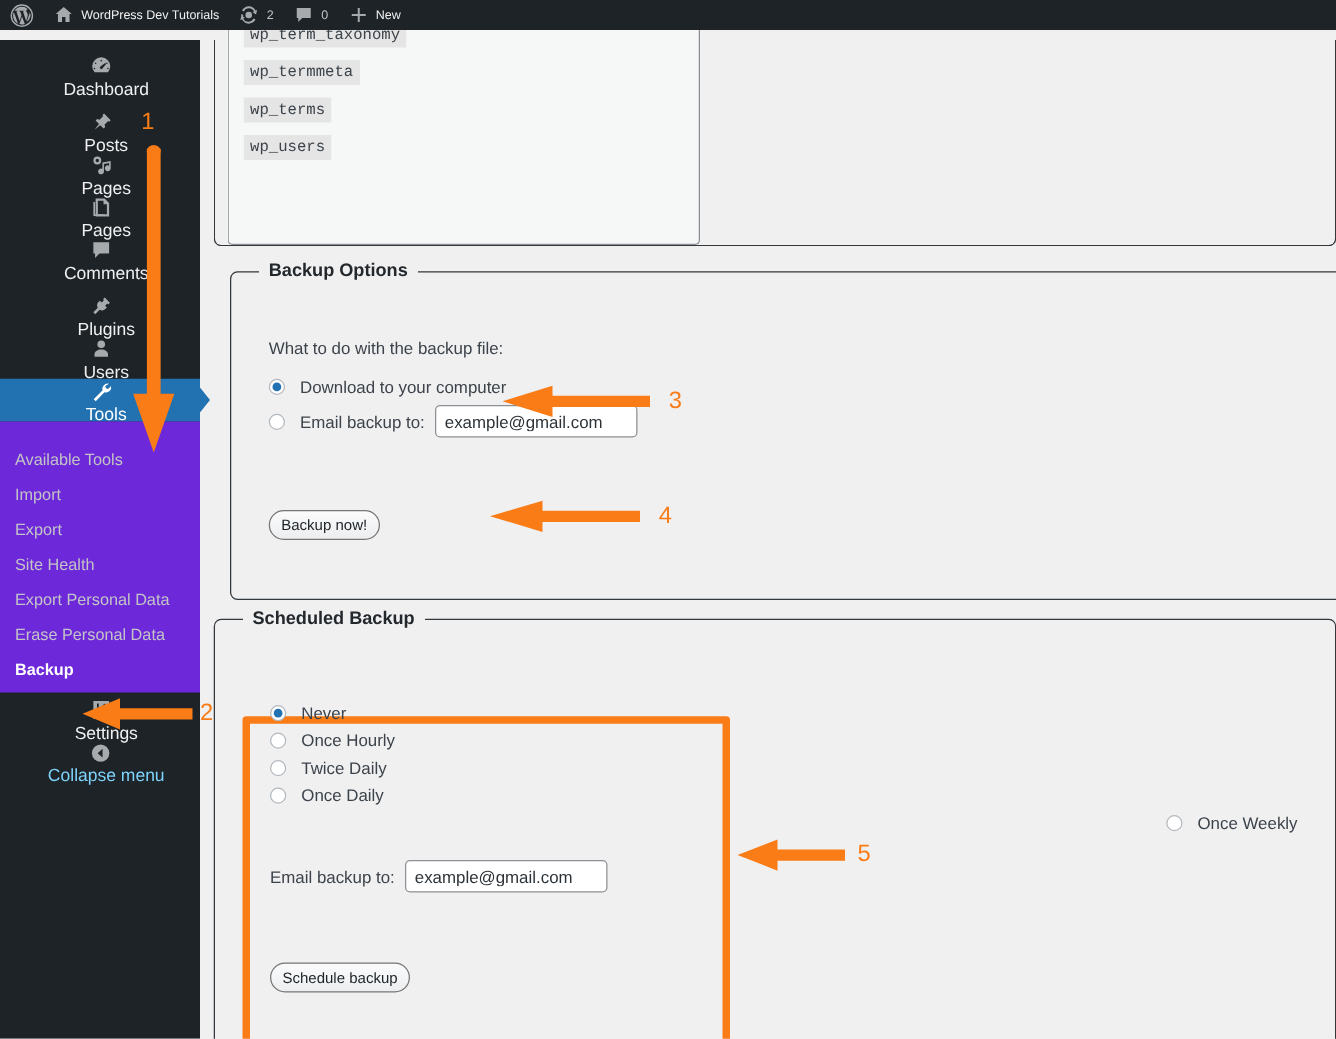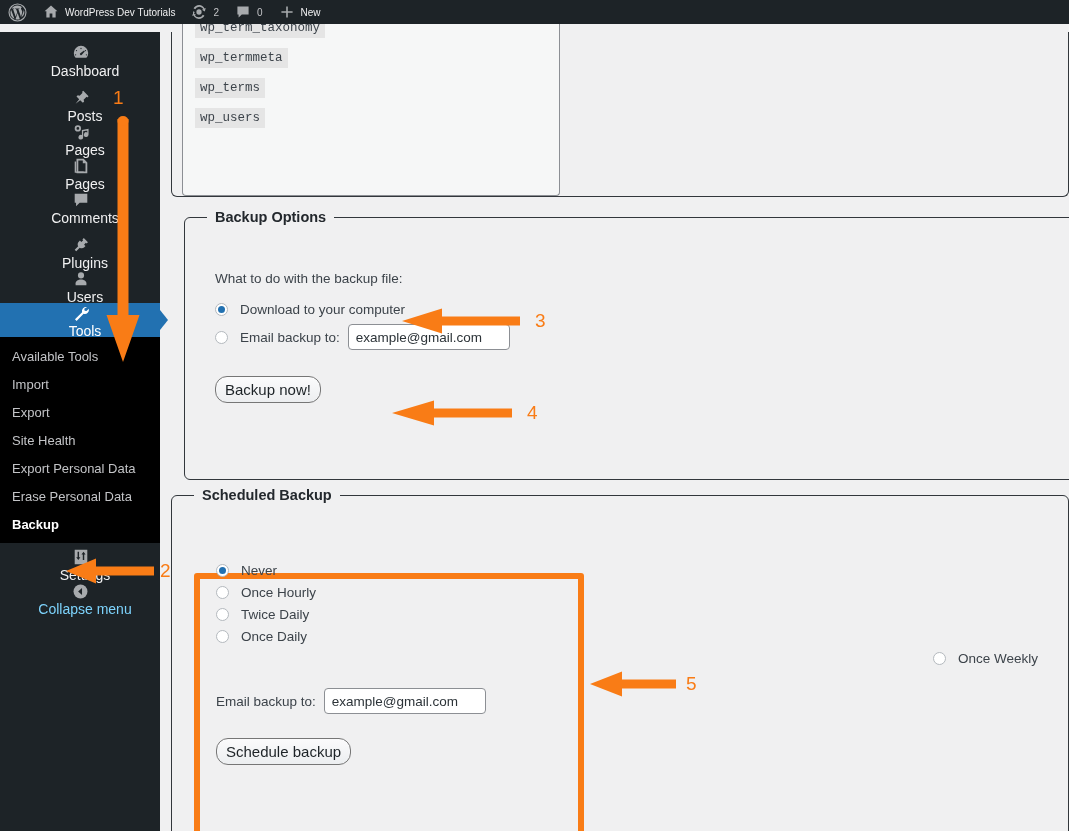--- a/index.html
+++ b/index.html
@@ -47,21 +47,21 @@
   .menu-sep { height: 11px; }
   .menu-row.current {
     background: #2271b1; color: #fff;
   }
   .menu-row.current .mi svg { fill: #fff; }
   .menu-row.current::after {
     content: ""; position: absolute; right: -8px; top: 7px;
     border-style: solid; border-width: 10px 0 10px 8px;
     border-color: transparent transparent transparent #2271b1;
   }
-  .submenu { background: #000000; padding: 5px 0 5px 0; }
+  .submenu { background: #6d28d9; padding: 16px 0 5px 0; }
   .submenu-row {
     display: flex; align-items: center;
     height: 28px; padding-left: 12px;
     color: #c3c4c7; font-size: 13px; white-space: nowrap;
   }
   .submenu-row.active { color: #fff; font-weight: 600; }
   .collapse-row { color: #7dd3fc; }
   .collapse-row .mi svg { fill: #a7aaad; }
 
   
@@ -132,25 +132,25 @@
     background: #2271b1; display: block;
   }
   .txt-input {
     border: 1px solid #8c8f94; border-radius: 4px;
     background: #fff; color: #2c3338;
     font-family: "Liberation Sans", sans-serif; font-size: 13.5px;
     padding: 4px 7px; height: 26px; width: 162px;
     outline: none;
   }
   .btn {
-    font-family: "Liberation Sans", sans-serif; font-size: 15px;
+    font-family: "Liberation Sans", sans-serif; font-size: 12px;
     color: #1d2327;
     background: linear-gradient(#fbfbfc, #eceef0);
     border: 1px solid #767676; border-radius: 12px;
-    padding: 4px 9px; cursor: pointer;
+    padding: 4px 9px; cursor: pointer; margin-top: 32px;
   }
   .lbl-inline { margin-right: 8px; font-size: 13.5px; }
 
   
   .hl-box {
     position: absolute;
     border: 6px solid #f97c16;
     border-radius: 3px;
   }
 

